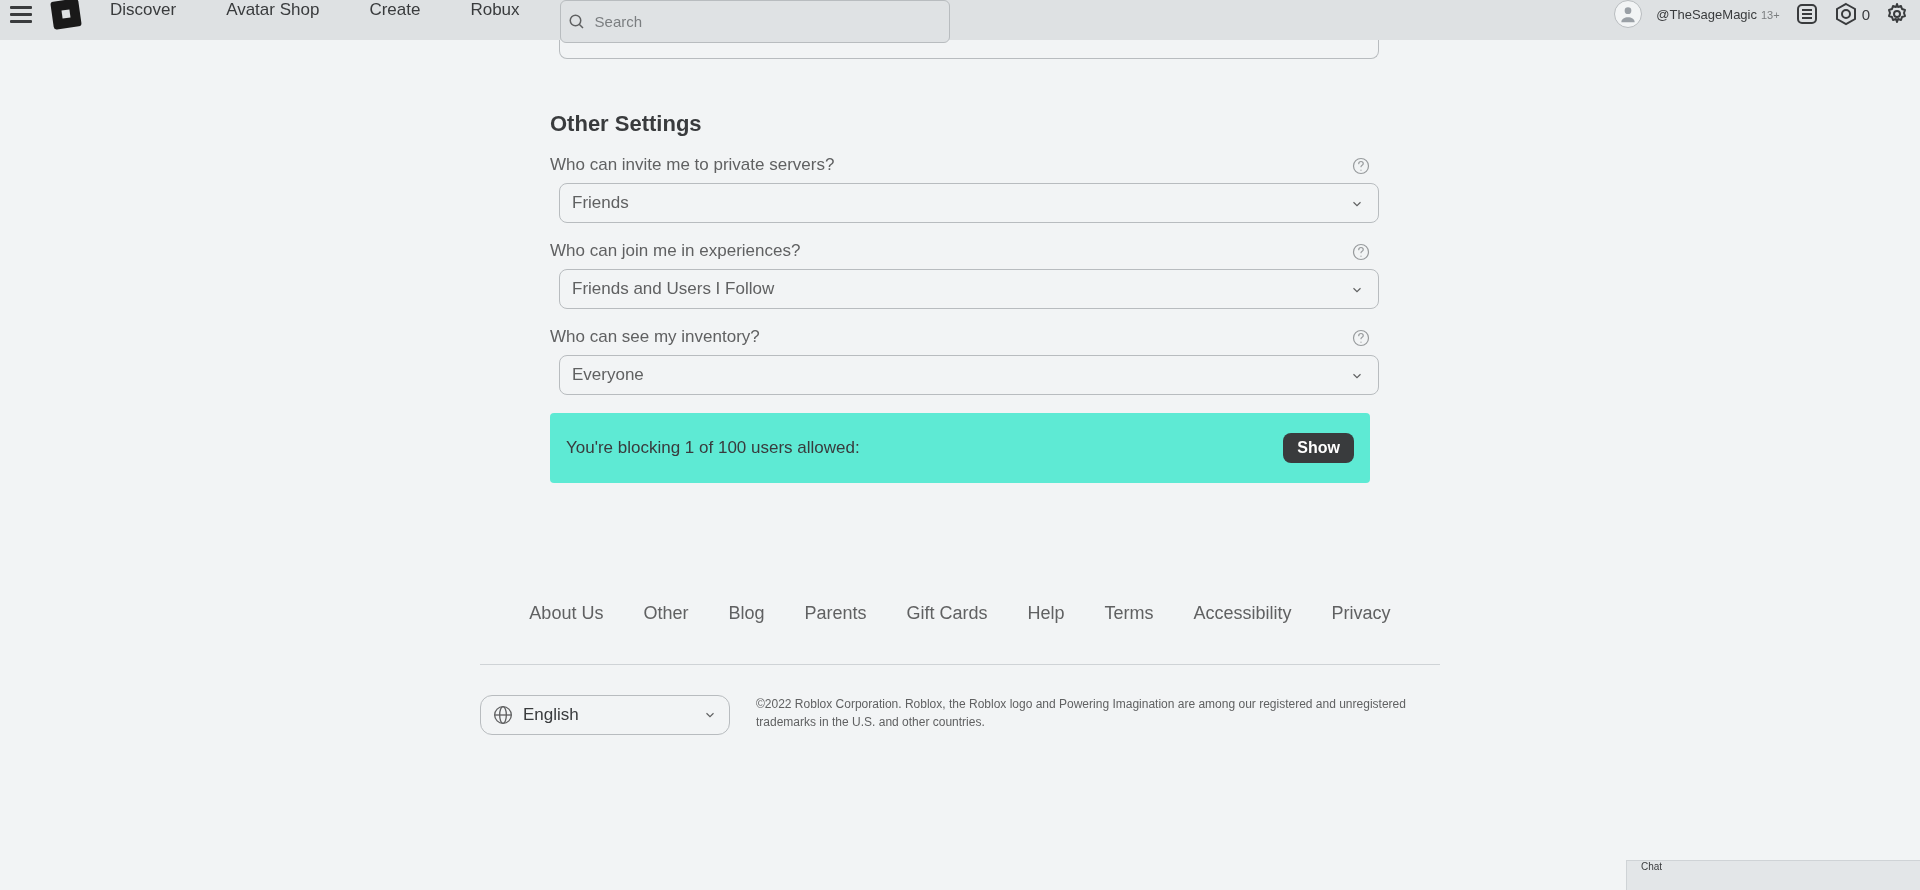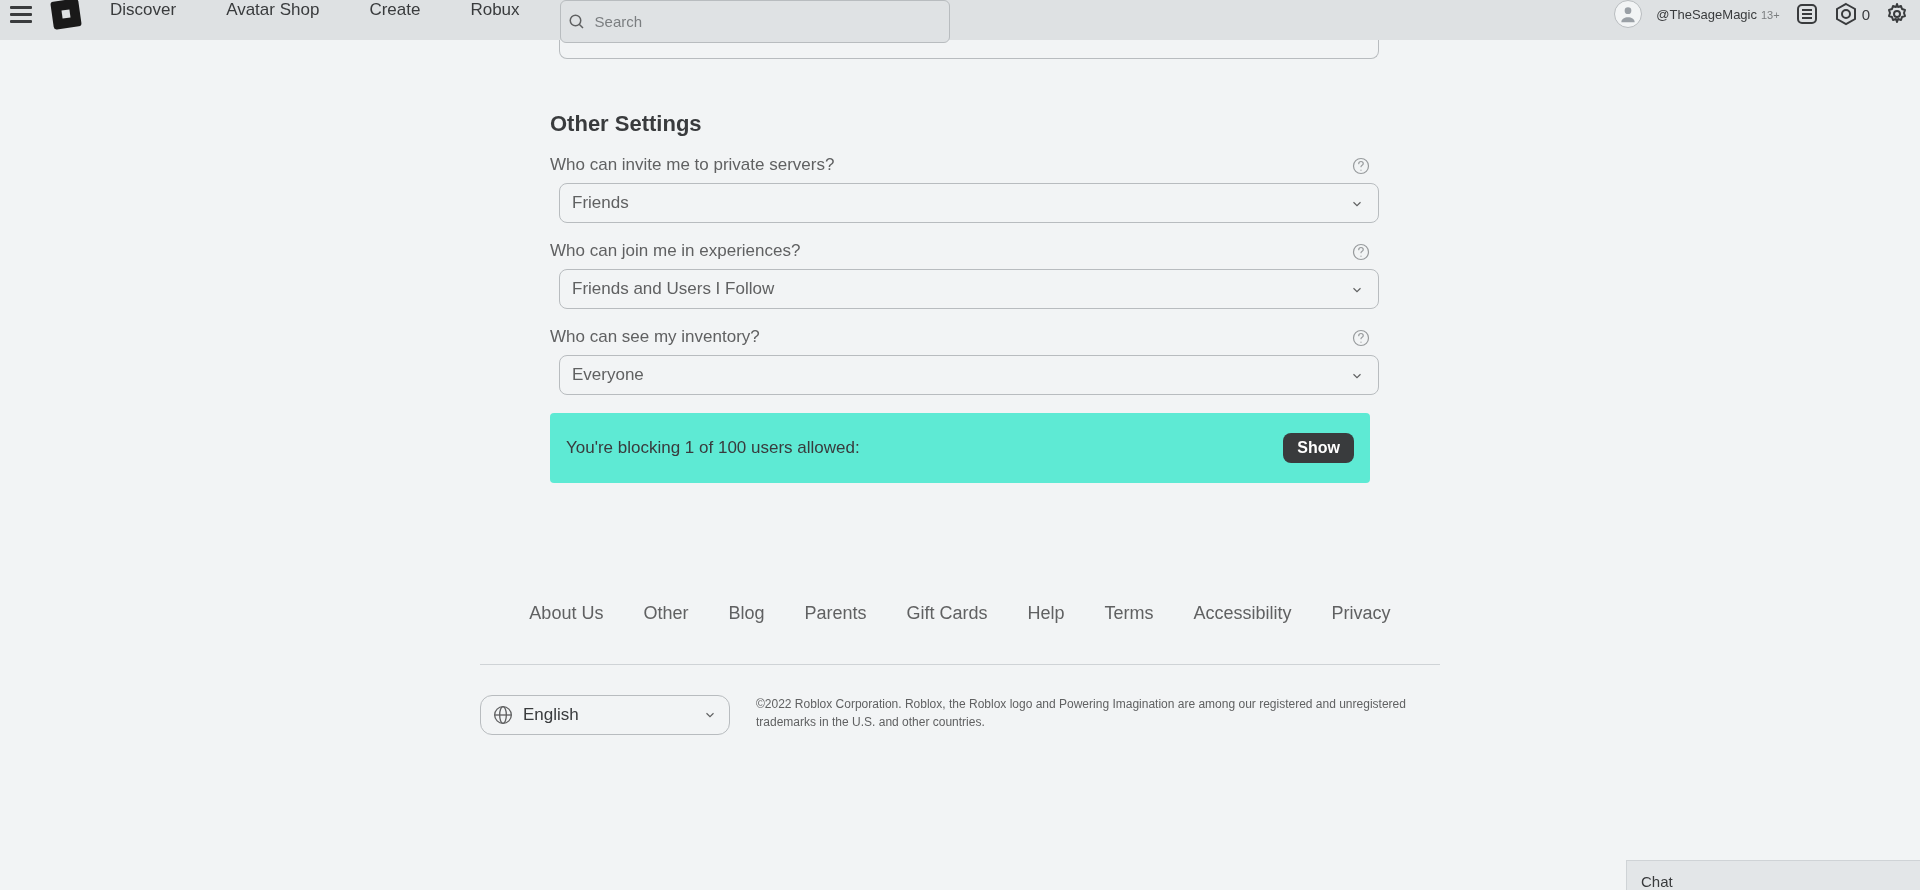--- a/index.html
+++ b/index.html
@@ -59,21 +59,21 @@
   .footer-hr { border: none; border-top: 1px solid #cfd3d6; margin: 40px 0 30px; }
   .footer-bottom { display: flex; align-items: flex-start; gap: 26px; }
   .lang-select { width: 250px; height: 40px; border: 1px solid #b8bcbf; border-radius: 12px; display: flex; align-items: center; padding: 0 12px; gap: 10px; cursor: pointer; position: relative; background: transparent; }
   .lang-select .globe { width: 20px; height: 20px; }
   .lang-select .globe svg { width: 20px; height: 20px; fill: none; stroke: #606162; stroke-width: 1.6; }
   .lang-select .lang-text { font-size: 17px; color: #393b3d; }
   .lang-select .select-chevron { right: 12px; }
   .copyright { font-size: 12px; color: #606162; line-height: 1.5; max-width: 680px; }
   
   
-  .chat-bar { position: fixed; bottom: 0; right: 0; width: 294px; height: 30px; background: #e3e6e8; border: 1px solid #cfd3d6; border-bottom: none; border-right: none; display: flex; align-items: flex-end; padding-left: 14px; font-size: 15px; color: #393b3d; cursor: pointer; }
+  .chat-bar { position: fixed; bottom: 0; right: 0; width: 294px; height: 30px; background: #e3e6e8; border: 1px solid #cfd3d6; border-bottom: none; border-right: none; display: flex; align-items: flex-start; padding-left: 14px; font-size: 10px; color: #393b3d; cursor: pointer; }
 </style>
 </head>
 <body>
 
 <div class="topnav">
   <div class="hamburger">
     <span></span>
       <span></span>
       <span></span>
   </div>

